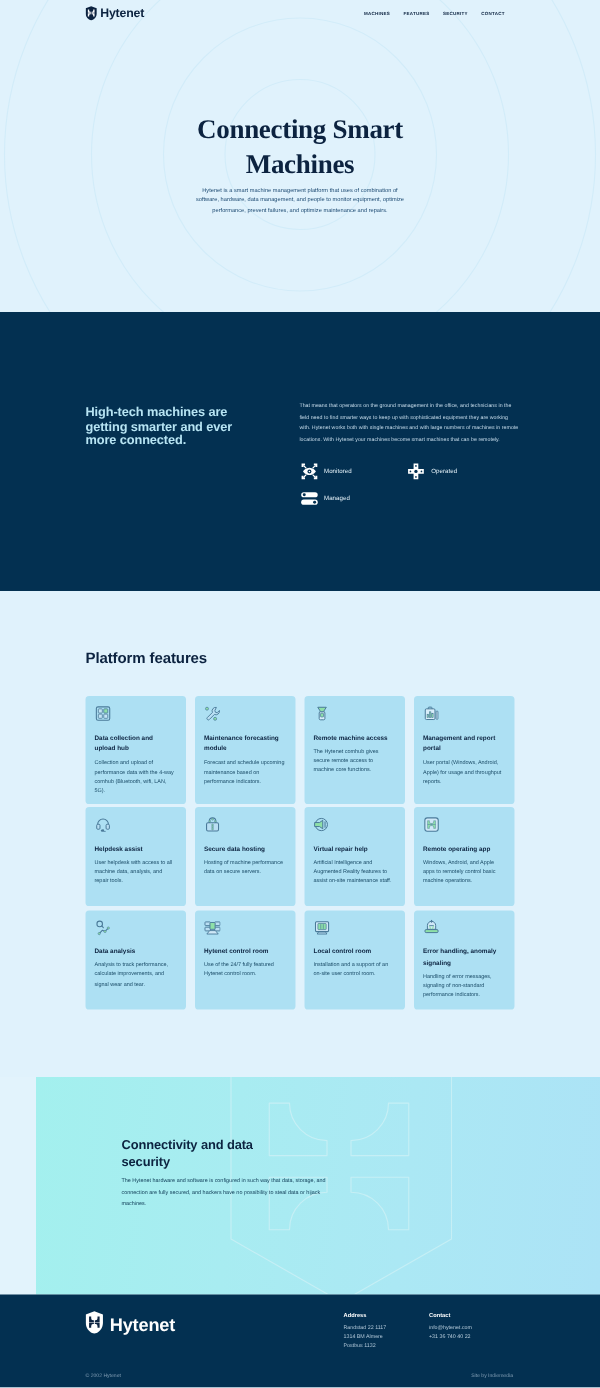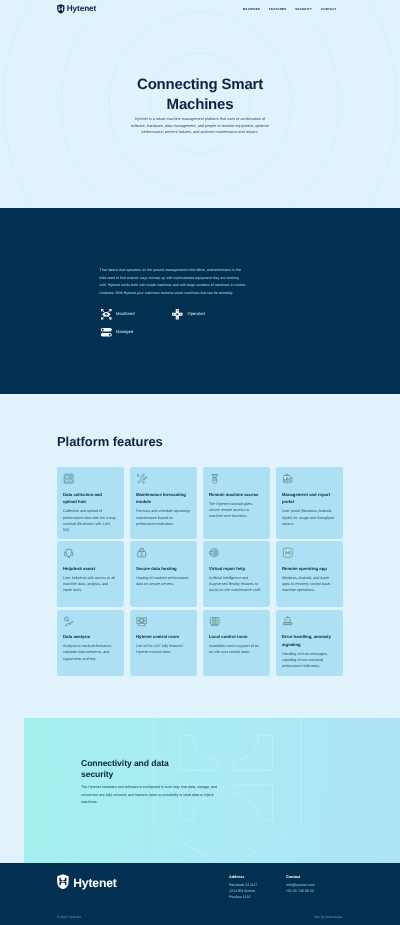--- a/index.html
+++ b/index.html
@@ -43,22 +43,22 @@
     font-size: 3.0px; font-weight: bold; color: #0c2340;
     letter-spacing: 0.17px; text-decoration: none; text-transform: uppercase;
     line-height: 1;
   }
 
   .hero-center {
     position: absolute; left: 0; right: 0; top: 75px;
     text-align: center; z-index: 4;
   }
   .hero-title {
-    font-size: 15px; line-height: 1.30; font-weight: bold;
-    color: #0c2340; letter-spacing: -0.2px;
+    font-size: 18px; line-height: 1.30; font-weight: bold;
+    color: #0c2340; letter-spacing: -0.2px; font-family: Liberation Serif, serif;
   }
   .hero-sub {
     margin: 2px auto 0; width: 142px;
     font-size: 3.75px; line-height: 1.76; color: #1d4a72;
     letter-spacing: 0.02px;
   }
 
   
   .dark {
     height: 186px; background: #033051;
@@ -84,21 +84,21 @@
   .badge-ico { width: 12.6px; height: 12.6px; flex: none; }
   .badge-lb { font-size: 4.1px; color: #e3f0f8; letter-spacing: 0.03px; line-height:1; }
 
   
   .features {
     background: #e0f2fc;
     padding: 41px 57px 0;
     height: 324px;
   }
   .sec-title {
-    font-size: 13px; font-weight: bold; color: #0c2340;
+    font-size: 10px; font-weight: bold; color: #0c2340;
     letter-spacing: -0.07px; margin-bottom: 19px; line-height: 1;
   }
   .grid {
     display: grid;
     grid-template-columns: repeat(4, 1fr);
     column-gap: 6px; row-gap: 2.3px;
     align-items: start;
   }
   .card {
     background: #ade0f3; border-radius: 2.4px;
@@ -203,20 +203,23 @@
     <div class="hero-center">
       <h1 class="hero-title">
         <span>Connecting Smart</span><br>
         <span>Machines</span>
       </h1>
       <p class="hero-sub">Hytenet is a smart machine management platform that uses of combination of software, hardware, data management, and people to monitor equipment, optimize performance, prevent failures, and optimize maintenance and repairs.</p>
     </div>
   </section>
 
   <section class="dark">
+    <div class="dark-left">
+      <h2 class="dark-h2">High-tech machines are getting smarter and ever more connected.</h2>
+    </div>
     <div class="dark-right">
       <p class="dark-p">That means that operators on the ground management in the office, and technicians in the field need to find smarter ways to keep up with sophisticated equipment they are working with. Hytenet works both with single machines and with large numbers of machines in remote locations. With Hytenet your machines become smart machines that can be remotely.</p>
       <div class="badges">
         <div class="badge">
           <svg class="badge-ico" viewBox="0 0 24 24">
             <g fill="#ffffff">
               <path d="M2 2h4.4v2.6H4.6V6.4H2Z"></path>
               <path d="M22 2h-4.4v2.6h1.8V6.4H22Z"></path>
               <path d="M2 22h4.4v-2.6H4.6V17.6H2Z"></path>
               <path d="M22 22h-4.4v-2.6h1.8V17.6H22Z"></path>

